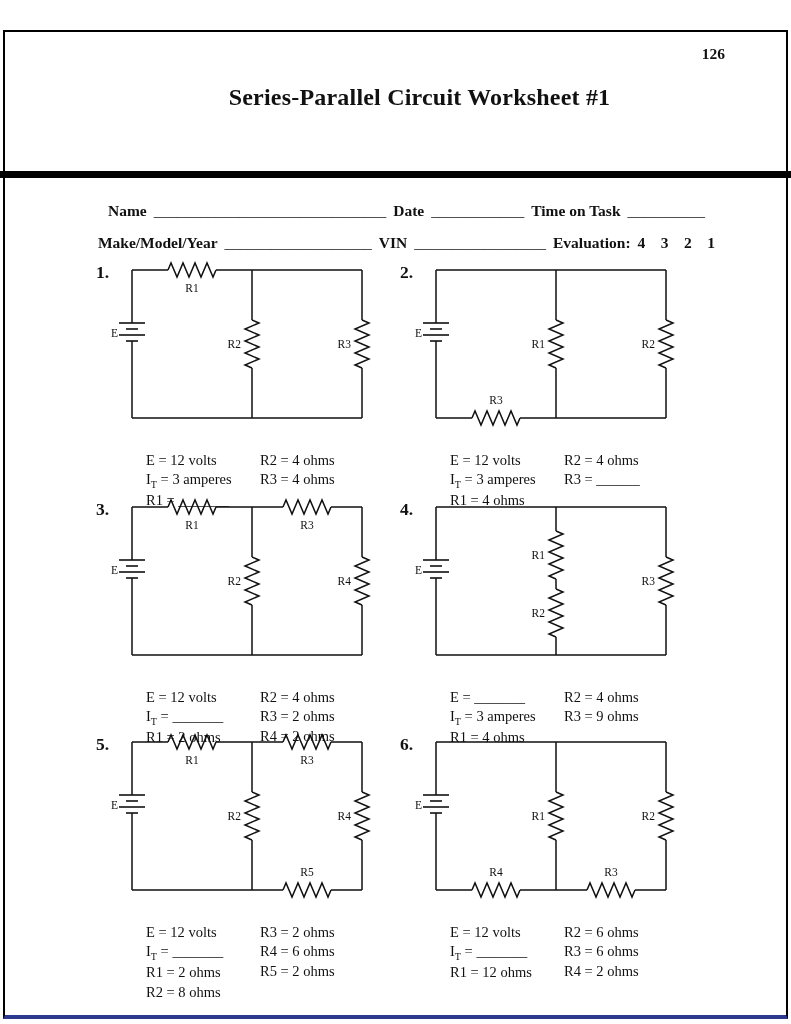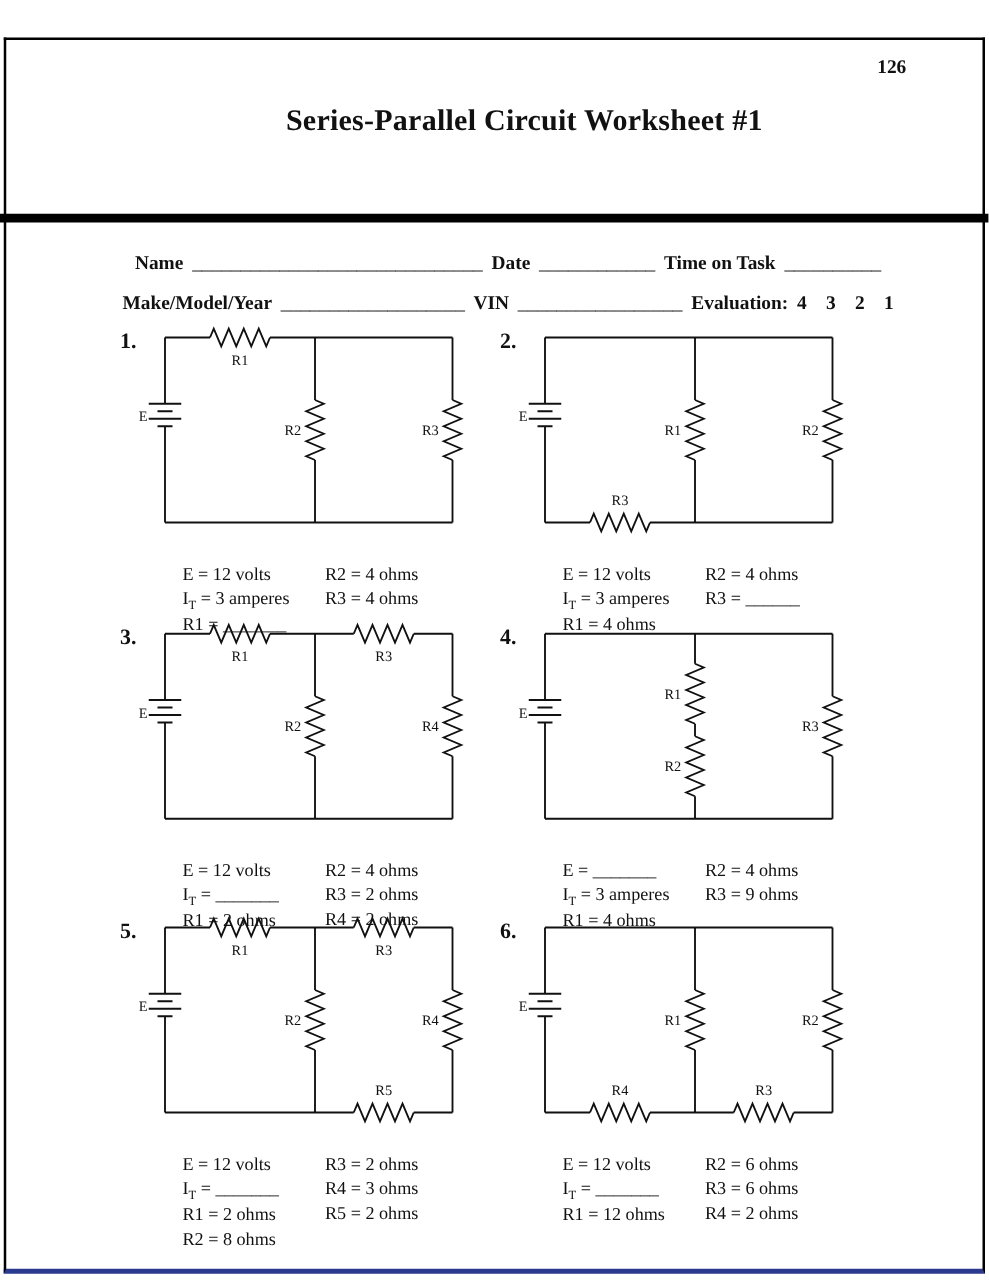--- a/index.html
+++ b/index.html
@@ -198,21 +198,21 @@
     </svg>
     <div class="specs">
       <div class="spec-col-left">
         <div>E = 12 volts</div>
         <div><span>I</span><sub class="tsub">T</sub><span> = _______</span></div>
         <div>R1 = 2 ohms</div>
         <div>R2 = 8 ohms</div>
       </div>
       <div class="spec-col-right">
         <div>R3 = 2 ohms</div>
-        <div>R4 = 3 ohms</div>
+        <div>R4 = 6 ohms</div>
         <div>R5 = 2 ohms</div>
       </div>
     </div>
   </div>
 
   <div class="problem p6">
     <div class="pnum">6.</div>
     <svg class="circuit" viewBox="0 0 280 175" width="280" height="175">
       <path fill="none" stroke="#111" stroke-width="1.5" d="M32,12 H262 M32,12 V65 M32,83 V160 M152,12 V62 M152,110 V160 M262,12 V62 M262,110 V160 M32,160 H68 M116,160 H183 M231,160 H262"></path>
       <use href="#res" transform="translate(152,62) rotate(90)"></use>

